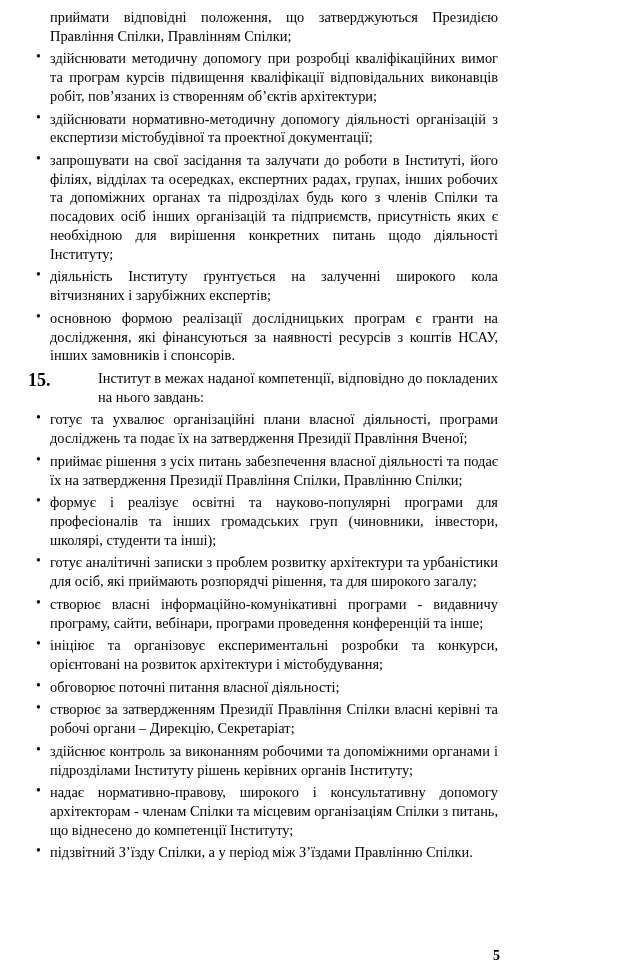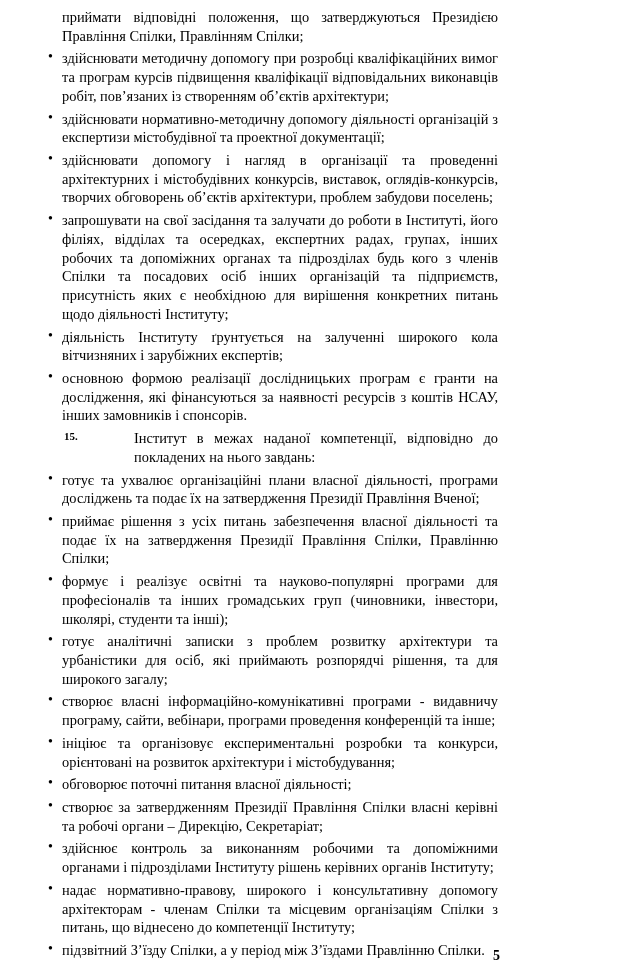--- a/index.html
+++ b/index.html
@@ -13,21 +13,21 @@
     font-family: "Liberation Serif", "DejaVu Serif", serif;
     color: #000000;
     position: relative;
     overflow: hidden;
   }
   .page {
     position: relative;
     width: 520px;
     height: 972px;
     box-sizing: border-box;
-    padding: 8px 22px 0 40px;
+    padding: 8px 22px 0 28px;
   }
   
   .cont-para {
     margin: 0 0 1px 0;
     padding-left: 22px;
     font-size: 14.4px;
     line-height: 1.30;
     text-align: justify;
     text-justify: inter-word;
   }
@@ -55,24 +55,23 @@
   }
   .numbered-item {
     display: flex;
     align-items: flex-start;
     margin: 4px 0 2px 0;
   }
   .numbered-item .num {
     width: 32px;
     flex: 0 0 32px;
     font-weight: bold;
-    font-size: 11px;
+    font-size: 18px;
     line-height: 1.30;
     text-align: left;
-    margin-left: 24px;
   }
   .numbered-item .num-text {
     flex: 1 1 auto;
     font-size: 14.4px;
     line-height: 1.30;
     text-align: justify;
     text-justify: inter-word;
     margin-left: 38px;
   }
   .sub-list {
@@ -90,21 +89,20 @@
 </head>
 <body>
 
 <div class="page">
 
   <p class="cont-para">приймати відповідні положення, що затверджуються Президією Правління Спілки, Правлінням Спілки;</p>
 
   <ul class="bullets">
     <li>здійснювати методичну допомогу при розробці кваліфікаційних вимог та програм курсів підвищення кваліфікації відповідальних виконавців робіт, пов’язаних із створенням об’єктів архітектури;</li>
     <li>здійснювати нормативно-методичну допомогу діяльності організацій з експертизи містобудівної та проектної документації;</li>
-    <li>здійснювати допомогу і нагляд в організації та проведенні архітектурних і містобудівних конкурсів, виставок, оглядів-конкурсів, творчих обговорень об’єктів архітектури, проблем забудови поселень;</li>
     <li>запрошувати на свої засідання та залучати до роботи в Інституті, його філіях, відділах та осередках, експертних радах, групах, інших робочих та допоміжних органах та підрозділах будь кого з членів Спілки та посадових осіб інших організацій та підприємств, присутність яких є необхідною для вирішення конкретних питань щодо діяльності Інституту;</li>
     <li>діяльність Інституту ґрунтується на залученні широкого кола вітчизняних і зарубіжних експертів;</li>
     <li>основною формою реалізації дослідницьких програм є гранти на дослідження, які фінансуються за наявності ресурсів з коштів НСАУ, інших замовників і спонсорів.</li>
   </ul>
 
   <div class="numbered-item">
     <div class="num">15.</div>
     <div class="num-text">Інститут в межах наданої компетенції, відповідно до покладених на нього завдань:</div>
   </div>
 

